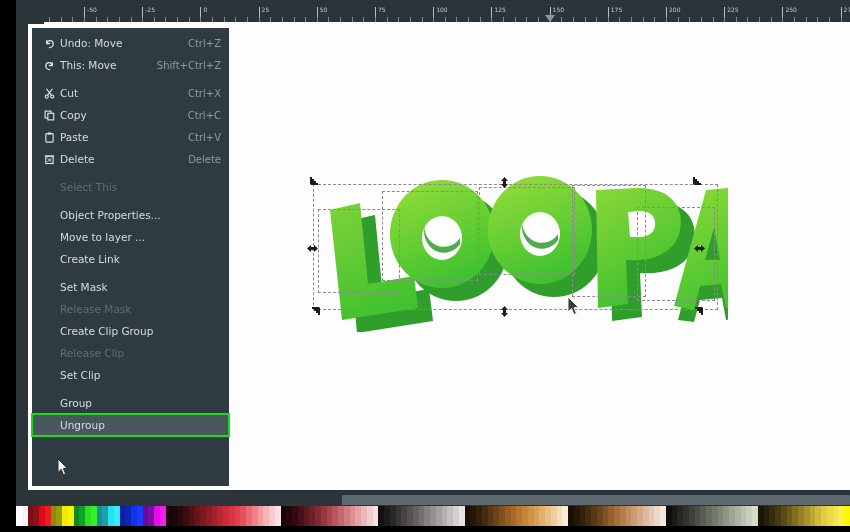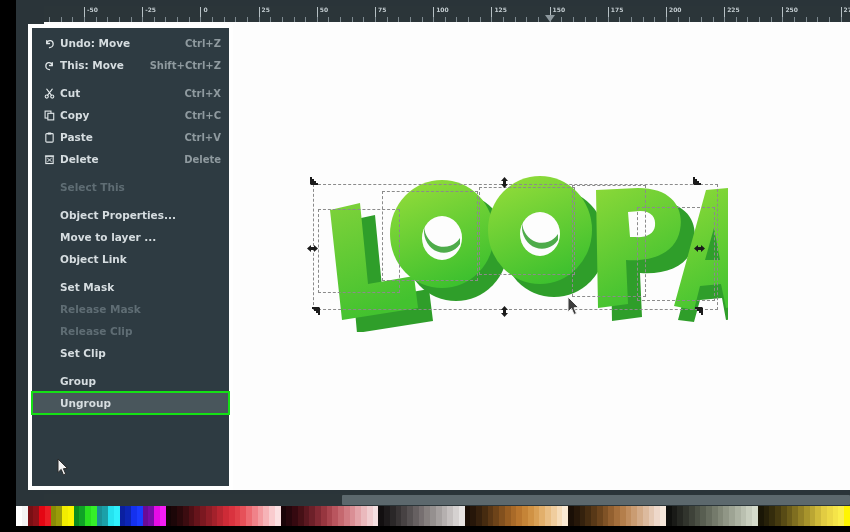--- a/index.html
+++ b/index.html
@@ -1,21 +1,21 @@
 <!DOCTYPE html>
 <html><head>
 <meta charset="utf-8">
 <style>
   * { margin:0; padding:0; box-sizing:border-box; }
   html,body {
     width:850px; height:532px; overflow:hidden;
     background:#000;
     font-family:"DejaVu Sans", sans-serif;
   }
-  #app { position:relative; width:850px; height:532px; background:#000;font-weight:bold; }
+  #app { position:relative; width:850px; height:532px; background:#000; }
 
   
   .editor {
     position:absolute; left:16px; top:0px; width:834px; height:532px;
     background:#2a3439;
   }
 
   
   .ruler-h {
     position:absolute; left:28px; top:6px; width:806px; height:16px;
@@ -502,27 +502,30 @@
       <div class="mi disabled noicon sep-top">
         <span class="lbl">Select This</span>
       </div>
       <div class="mi noicon sep-top">
         <span class="lbl">Object Properties...</span>
       </div>
       <div class="mi noicon">
         <span class="lbl">Move to layer ...</span>
       </div>
       <div class="mi noicon">
-        <span class="lbl">Object Link</span>
+        <span class="lbl">Create Link</span>
       </div>
       <div class="mi noicon sep-top">
         <span class="lbl">Set Mask</span>
       </div>
       <div class="mi disabled noicon">
         <span class="lbl">Release Mask</span>
+      </div>
+      <div class="mi noicon">
+        <span class="lbl">Create Clip Group</span>
       </div>
       <div class="mi disabled noicon">
         <span class="lbl">Release Clip</span>
       </div>
       <div class="mi noicon">
         <span class="lbl">Set Clip</span>
       </div>
       <div class="mi noicon sep-top">
         <span class="lbl">Group</span>
       </div>

